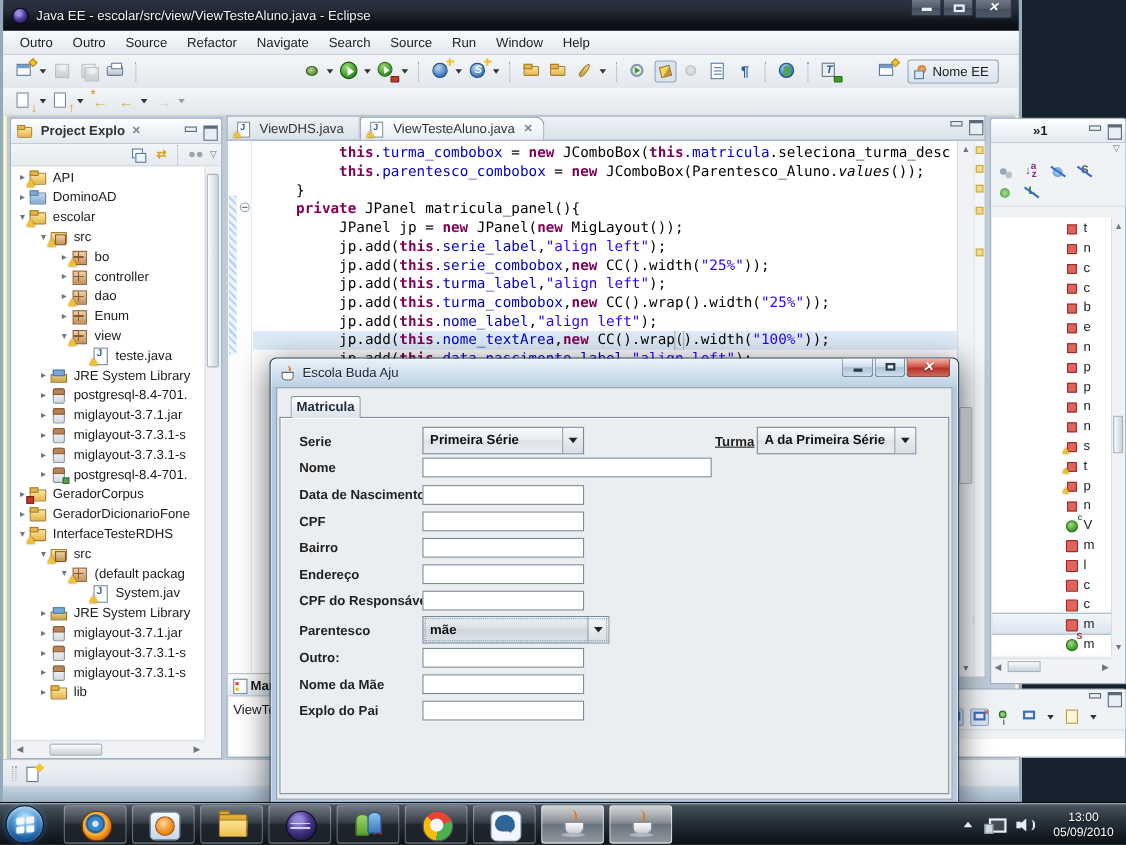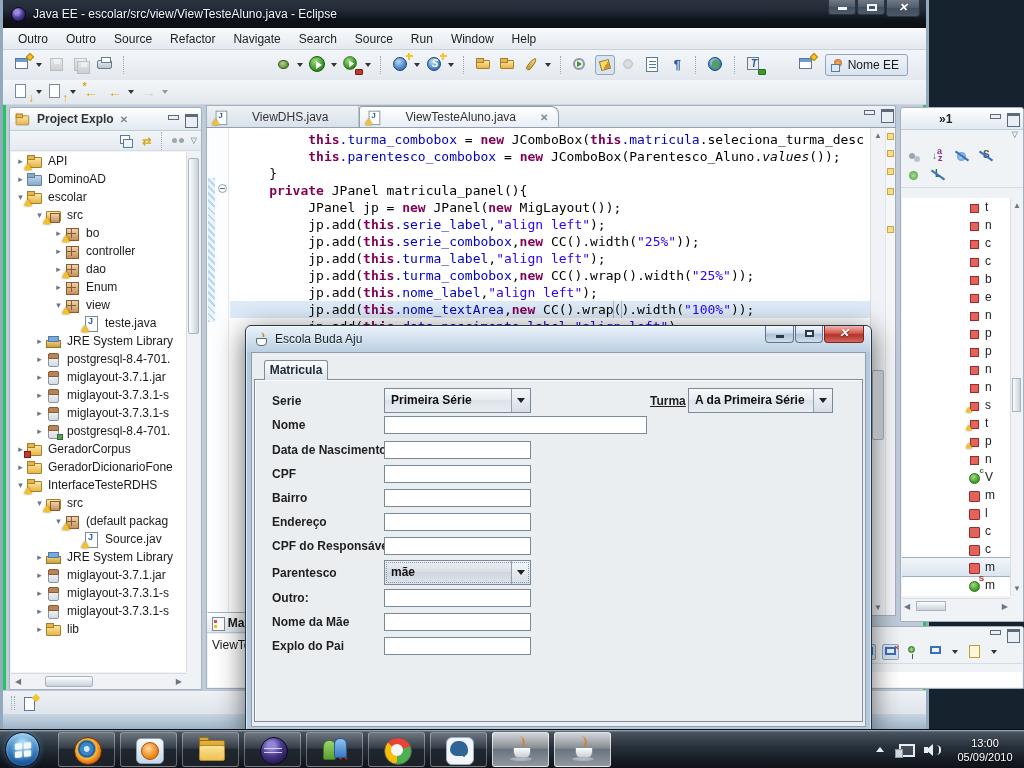--- a/index.html
+++ b/index.html
@@ -1,20 +1,20 @@
 <!DOCTYPE html>
 <html><head>
 <meta charset="utf-8">
 <style>
 *{margin:0;padding:0;box-sizing:border-box}
 html,body{width:1024px;height:768px;overflow:hidden}
 body{font-family:"Liberation Sans",sans-serif;background:#16222e;position:relative;font-size:12px;color:#1a1a1a}
 i,b,span{display:inline-block}
 
-.win{position:absolute;left:0;top:0;width:929px;height:729px;background:#22c55e;border-left:3px solid #93a9bd;border-right:3px solid #93a9bd;z-index:1}
+.win{position:absolute;left:0;top:0;width:929px;height:729px;background:#fef9c3;border-left:3px solid #93a9bd;border-right:3px solid #93a9bd;z-index:1}
 .titlebar{position:absolute;left:0;top:0;right:0;height:28px;background:linear-gradient(180deg,#45506077 0,#232b38 35%,#10141b 70%,#0b0e13 100%),#141922;display:flex;align-items:center;padding:0 8px;color:#f2f5f9}
 .ec-logo{width:15px;height:15px;border-radius:50%;background:radial-gradient(circle at 38% 32%,#9b8adf 0 18%,#53419e 45%,#2a1d63 78%,#170f3d 100%);border:1px solid #0a0620;margin-right:7px}
 .title-text{font-size:12px;text-shadow:0 1px 2px #000}
 .winbtns{position:absolute;right:6px;top:0;display:flex}
 .wb{height:15px;border:1px solid #2a333f;border-top:none;background:linear-gradient(#d7e0ea66,#8fa0b466 50%,#6b7f9466 52%,#9fb2c466);border-radius:0 0 3px 3px;margin-left:1px;position:relative}
 .wb.mn{width:28px}.wb.mx{width:28px}.wb.cl{width:34px}
 .wb .g-min{position:absolute;left:9px;bottom:4px;width:9px;height:3px;background:#f0f4f8}
 .wb .g-max{position:absolute;left:9px;top:4px;width:10px;height:7px;border:2px solid #f0f4f8}
 .wb .g-x{position:absolute;left:0;top:0;width:100%;text-align:center;color:#fff;font-weight:bold;font-size:11px;line-height:14px}
 
@@ -119,21 +119,21 @@
 .ov{position:absolute;z-index:2}
 .ovw{left:-2px;bottom:-1px;width:0;height:0;border-left:4px solid transparent;border-right:4px solid transparent;border-bottom:7px solid #f2c12e;filter:drop-shadow(0 0 1px #8a6a00)}
 .ove{left:-2px;bottom:-1px;width:7px;height:7px;background:#c0392b;border:1px solid #7a1f16}
 .ovs{right:-2px;bottom:-1px;width:6px;height:6px;background:#58a05a;border:1px solid #2f6a32}
 
 #editor{position:absolute;left:200px;top:0;width:690px;height:511px;background:#cfd9e3}
 .etabs{position:absolute;left:0;top:0;right:0;height:23px;background:linear-gradient(#eef2f6,#d9e1e9);border:1px solid #a3b0bf;border-bottom:1px solid #8fa0b1;display:flex}
 .etab{display:flex;align-items:center;padding:0 10px 0 6px;color:#333;border-right:1px solid #b9c4cf;position:relative}
 .etab .ti{transform:scale(.9)}
 .etab.active{background:linear-gradient(#ffffff,#e8eef5);border:1px solid #8fa0b1;border-bottom:none;border-radius:3px 8px 0 0;margin-top:0;z-index:2}
-.etab .tx{margin:0 20px;white-space:nowrap}
+.etab .tx{margin:0 4px;white-space:nowrap}
 .etab .cl-x{color:#7a8794;font-weight:bold;font-size:10px;margin-left:4px}
 .econt{position:absolute;left:0;top:23px;right:0;bottom:0;background:#fff;border:1px solid #a3b0bf;border-top:none;overflow:hidden}
 .gutter{position:absolute;left:0;top:0;bottom:0;width:22px;background:#fcfdfe;border-right:1px solid #e4e9ee}
 .hatch{position:absolute;left:1px;top:50px;width:7px;height:144px;background:repeating-linear-gradient(45deg,#b7d7f0 0 2px,#e9f4fc 2px 5px)}
 .foldm{position:absolute;left:11px;top:56px;width:9px;height:9px;border:1px solid #94a2b0;border-radius:50%;background:#fff}
 .foldm::before{content:"";position:absolute;left:1px;top:3px;width:5px;height:1px;background:#5a6a7a}
 .codes{position:absolute;left:23px;top:3px;right:25px;font:13px/17px "DejaVu Sans Mono",monospace;white-space:pre}
 .cl{height:17px;overflow:hidden}
 .cl.hl{background:#ddebf8}
 .c-p{color:#000}.c-k{color:#7f0055;font-weight:bold}.c-s{color:#2a00ff}.c-f{color:#0000c0}.c-i{color:#000;font-style:italic}
@@ -560,21 +560,21 @@
               <span class="ti ti-pkgw">
                 <i class="ov ovw"></i>
               </span>
               <span class="tl">(default packag</span>
             </div>
             <div class="trow" style="padding-left: 61px;">
               <span class="tw"></span>
               <span class="ti ti-javw">
                 <i class="ov ovw"></i>
               </span>
-              <span class="tl">Source.jav</span>
+              <span class="tl">System.jav</span>
             </div>
             <div class="trow" style="padding-left: 23px;">
               <span class="tw">▸</span>
               <span class="ti ti-lib"></span>
               <span class="tl">JRE System Library</span>
             </div>
             <div class="trow" style="padding-left: 23px;">
               <span class="tw">▸</span>
               <span class="ti ti-jar"></span>
               <span class="tl">miglayout-3.7.1.jar</span>
@@ -870,21 +870,21 @@
           <div class="fld" style="left: 132px; top: 88px; width: 147px;"></div>
           <div class="lbl" style="left: 20px; top: 113px;">CPF</div>
           <div class="fld" style="left: 132px; top: 112px; width: 147px;"></div>
           <div class="lbl" style="left: 20px; top: 137px;">Bairro</div>
           <div class="fld" style="left: 132px; top: 136px; width: 147px;"></div>
           <div class="lbl" style="left: 20px; top: 161px;">Endereço</div>
           <div class="fld" style="left: 132px; top: 160px; width: 147px;"></div>
           <div class="lbl" style="left: 20px; top: 185px;">CPF do Responsável</div>
           <div class="fld" style="left: 132px; top: 184px; width: 147px;"></div>
           <div class="lbl" style="left: 20px; top: 212px;">Parentesco</div>
-          <div class="cmb focus" style="left: 132px; top: 207px; width: 147px;">
+          <div class="cmb focus" style="left: 132px; top: 207px; width: 170px;">
             <span class="val">mãe</span>
             <span class="arr">
               <i class="tri"></i>
             </span>
           </div>
           <div class="lbl" style="left: 20px; top: 237px;">Outro:</div>
           <div class="fld" style="left: 132px; top: 236px; width: 147px;"></div>
           <div class="lbl" style="left: 20px; top: 261px;">Nome da Mãe</div>
           <div class="fld" style="left: 132px; top: 260px; width: 147px;"></div>
           <div class="lbl" style="left: 20px; top: 285px;">Explo do Pai</div>

